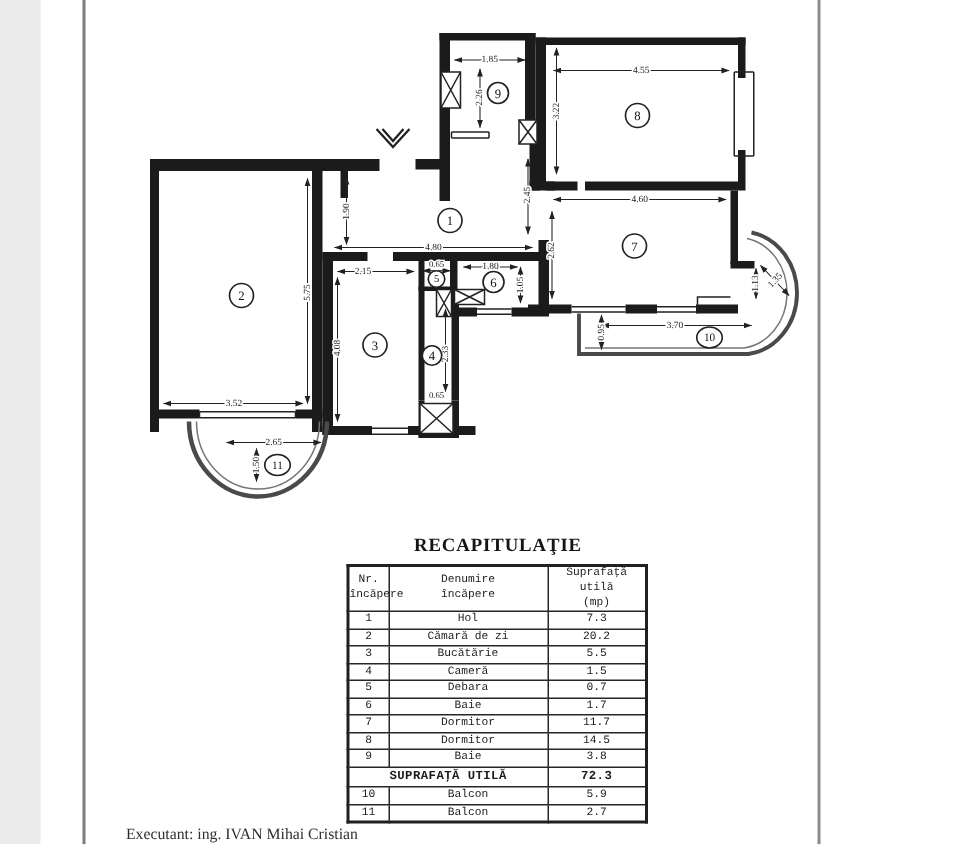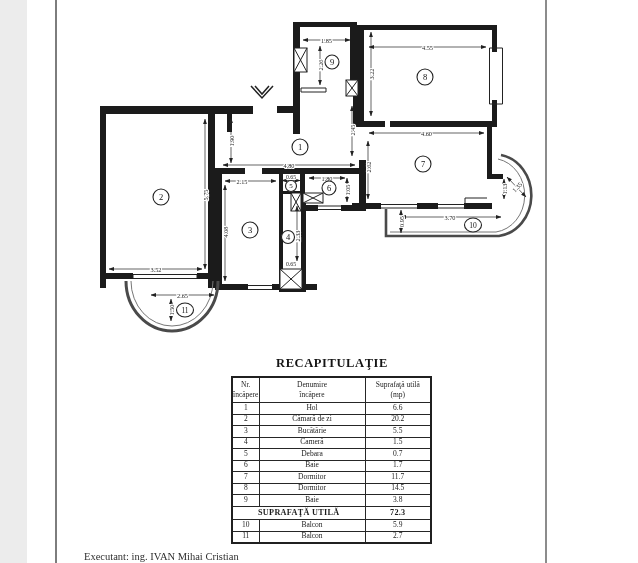--- a/index.html
+++ b/index.html
@@ -12,21 +12,21 @@
   .dim{font:6.3px "Liberation Serif",serif;fill:#1d1d1d;text-anchor:middle;
        dominant-baseline:central;paint-order:stroke;stroke:#ffffff;stroke-width:2.2px;}
   .dim-s{font:5.8px "Liberation Serif",serif;}
   .rnum{font:8.5px "Liberation Serif",serif;fill:#111;text-anchor:middle;dominant-baseline:central;}
   .rnum-s{font:7px "Liberation Serif",serif;}
   .rnum-w{font:7.5px "Liberation Serif",serif;}
   
   .recap{position:absolute;left:231px;top:356px;width:202px;}
   .recap-title{text-align:center;font-size:12.5px;font-weight:bold;letter-spacing:.6px;
                color:#151515;}
-  table.rt{border-collapse:collapse;margin-top:5px;width:199px;table-layout:fixed;}
+  table.rt{border-collapse:collapse;margin-top:5px;width:199px;table-layout:fixed;font-family:Liberation Mono, monospace;}
   table.rt td,table.rt th{border:1.5px solid #262626;text-align:center;color:#1c1c1c;
         font-size:7.5px;font-weight:normal;padding:0;height:10.5px;line-height:1.15;}
   table.rt{border:2px solid #202020;}
   table.rt th{height:24px;line-height:1.3;}
   .c1{width:27px;}.c2{width:106px;}.c3{width:66px;}
   tr.sumrow td{font-weight:bold;font-size:8.2px;height:12.5px;letter-spacing:.3px;}
   .footer-note{position:absolute;left:84px;top:551px;font-size:10.5px;color:#2f2f2f;text-align:center;}
 </style>
 </head>
 <body>
@@ -243,21 +243,21 @@
         </colgroup>
       <tbody>
           <tr>
         <th><span>Nr.</span><br><span>încăpere</span></th>
         <th><span>Denumire</span><br><span>încăpere</span></th>
         <th><span>Suprafaţă utilă</span><br><span>(mp)</span></th>
       </tr>
       <tr>
             <td>1</td>
             <td>Hol</td>
-            <td>6.6</td>
+            <td>7.3</td>
           </tr>
       <tr>
             <td>2</td>
             <td>Cămară de zi</td>
             <td>20.2</td>
           </tr>
       <tr>
             <td>3</td>
             <td>Bucătărie</td>
             <td>5.5</td>

